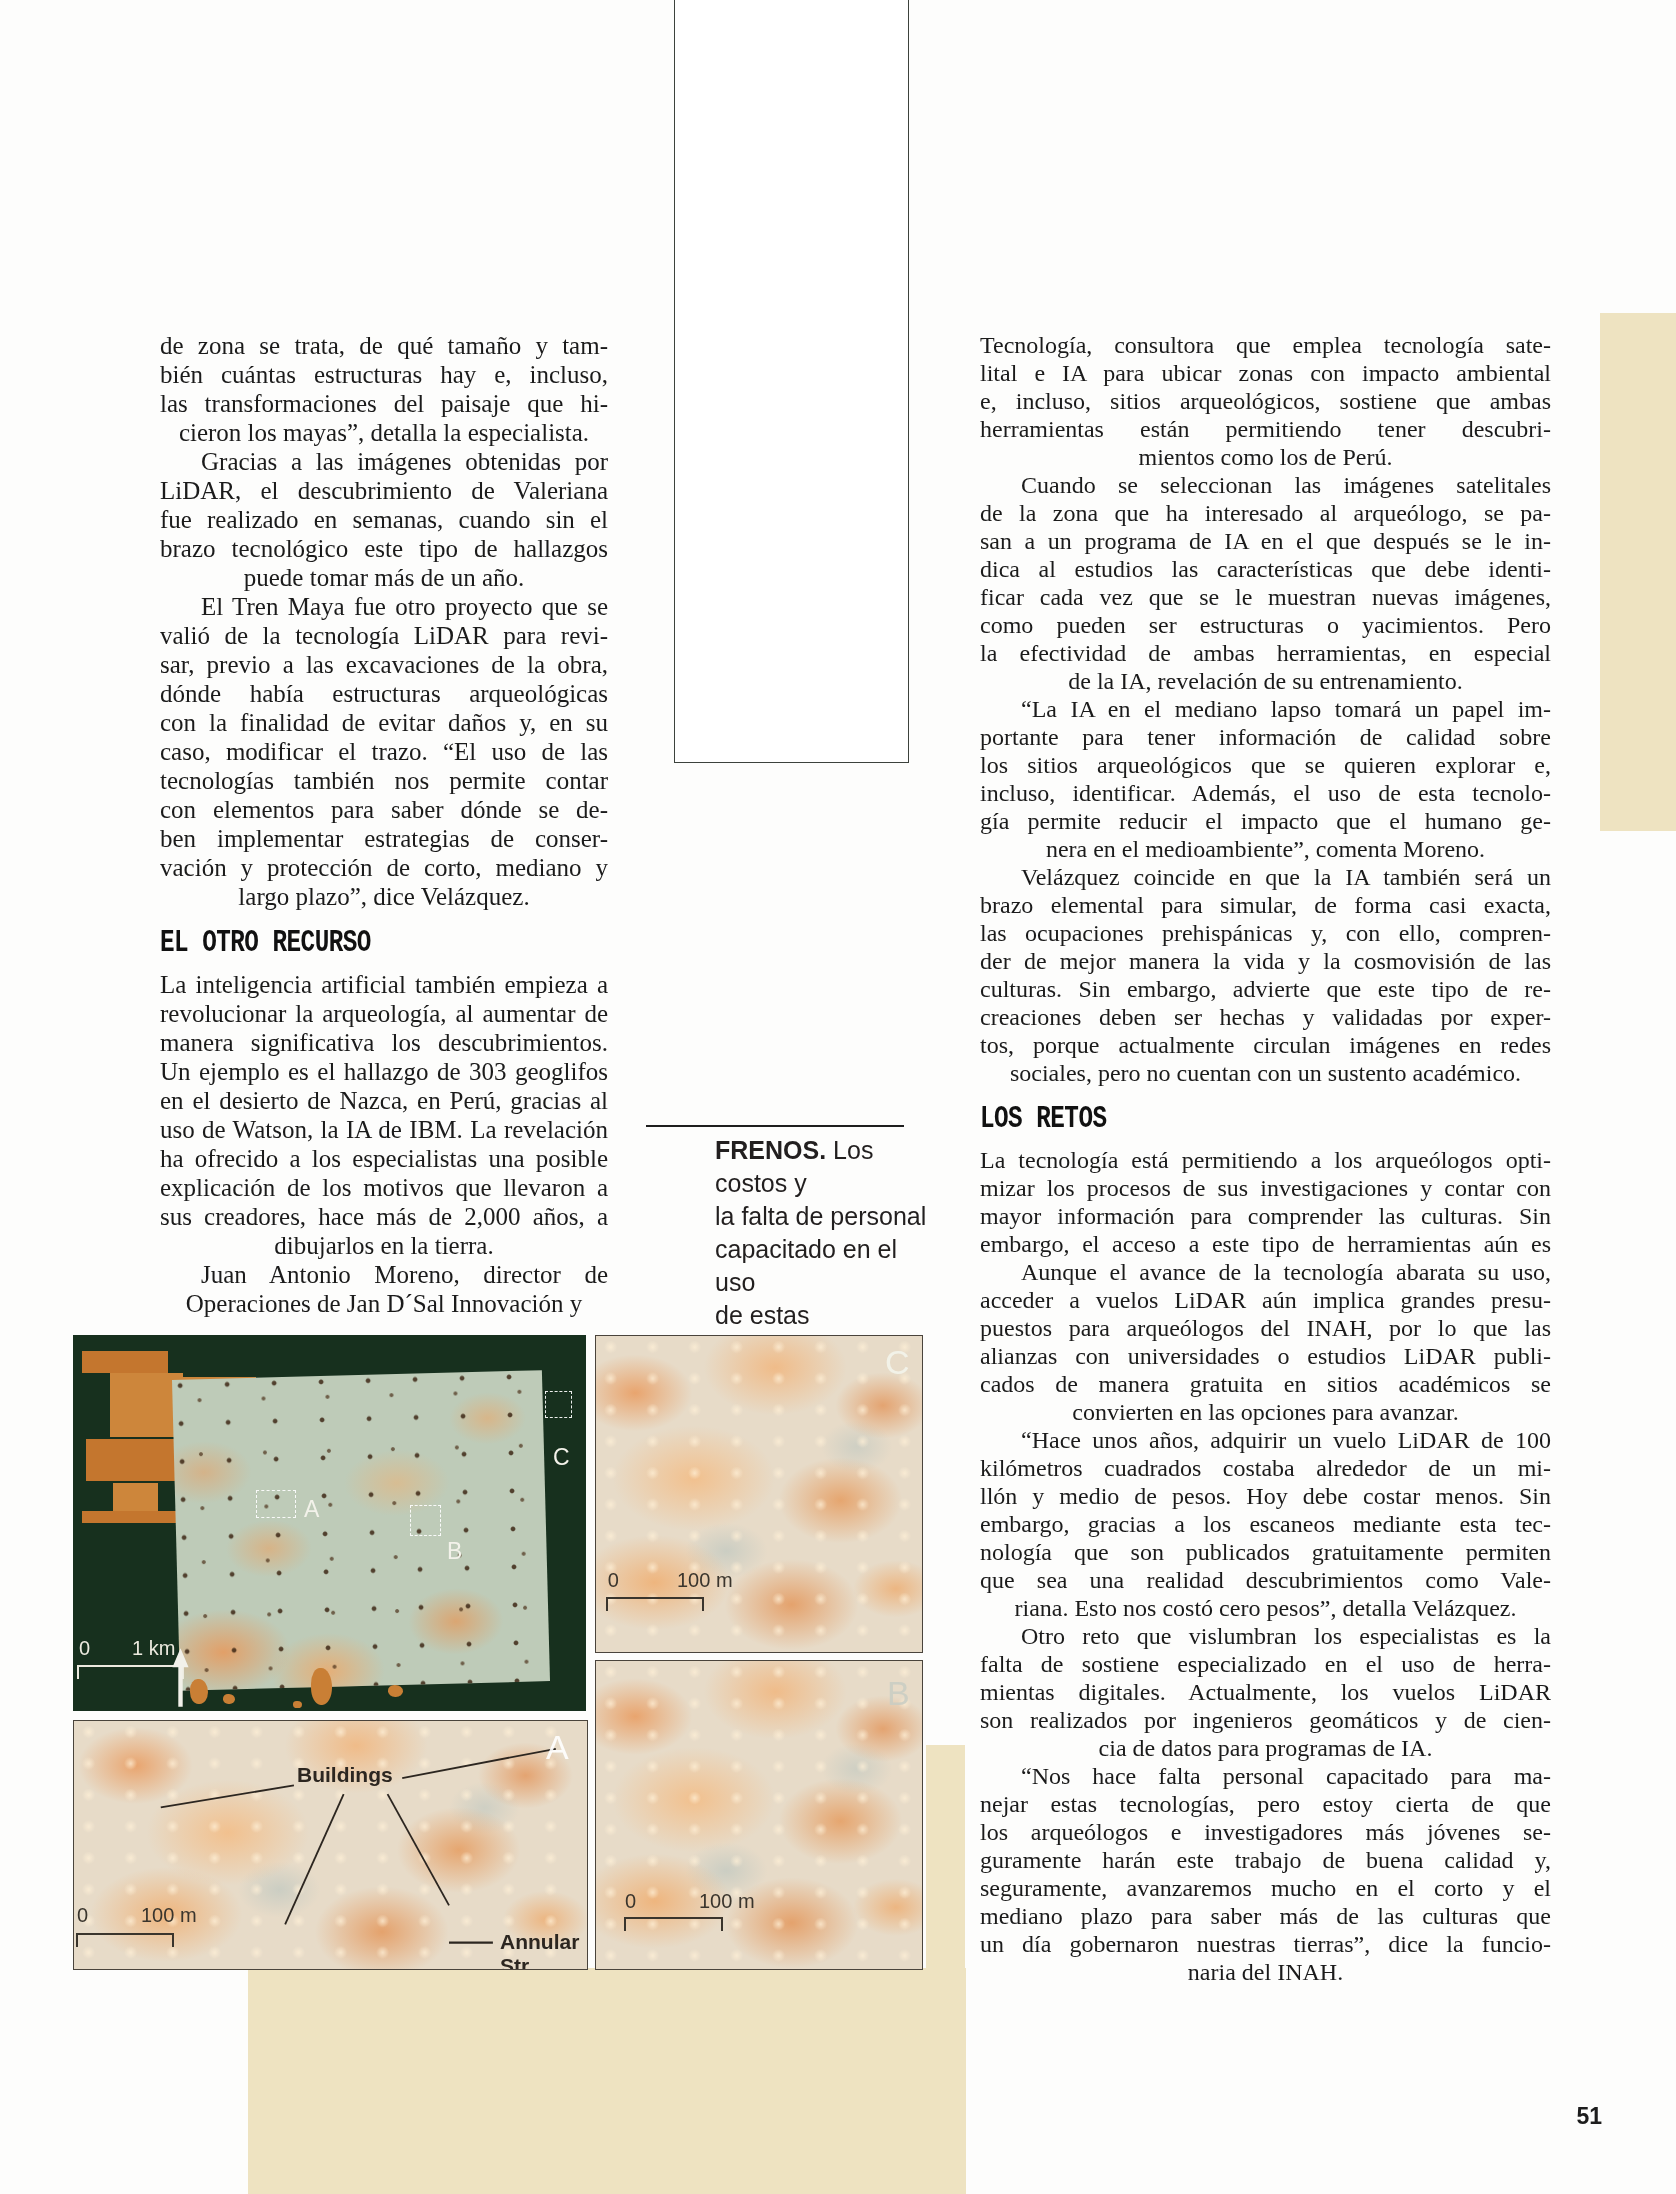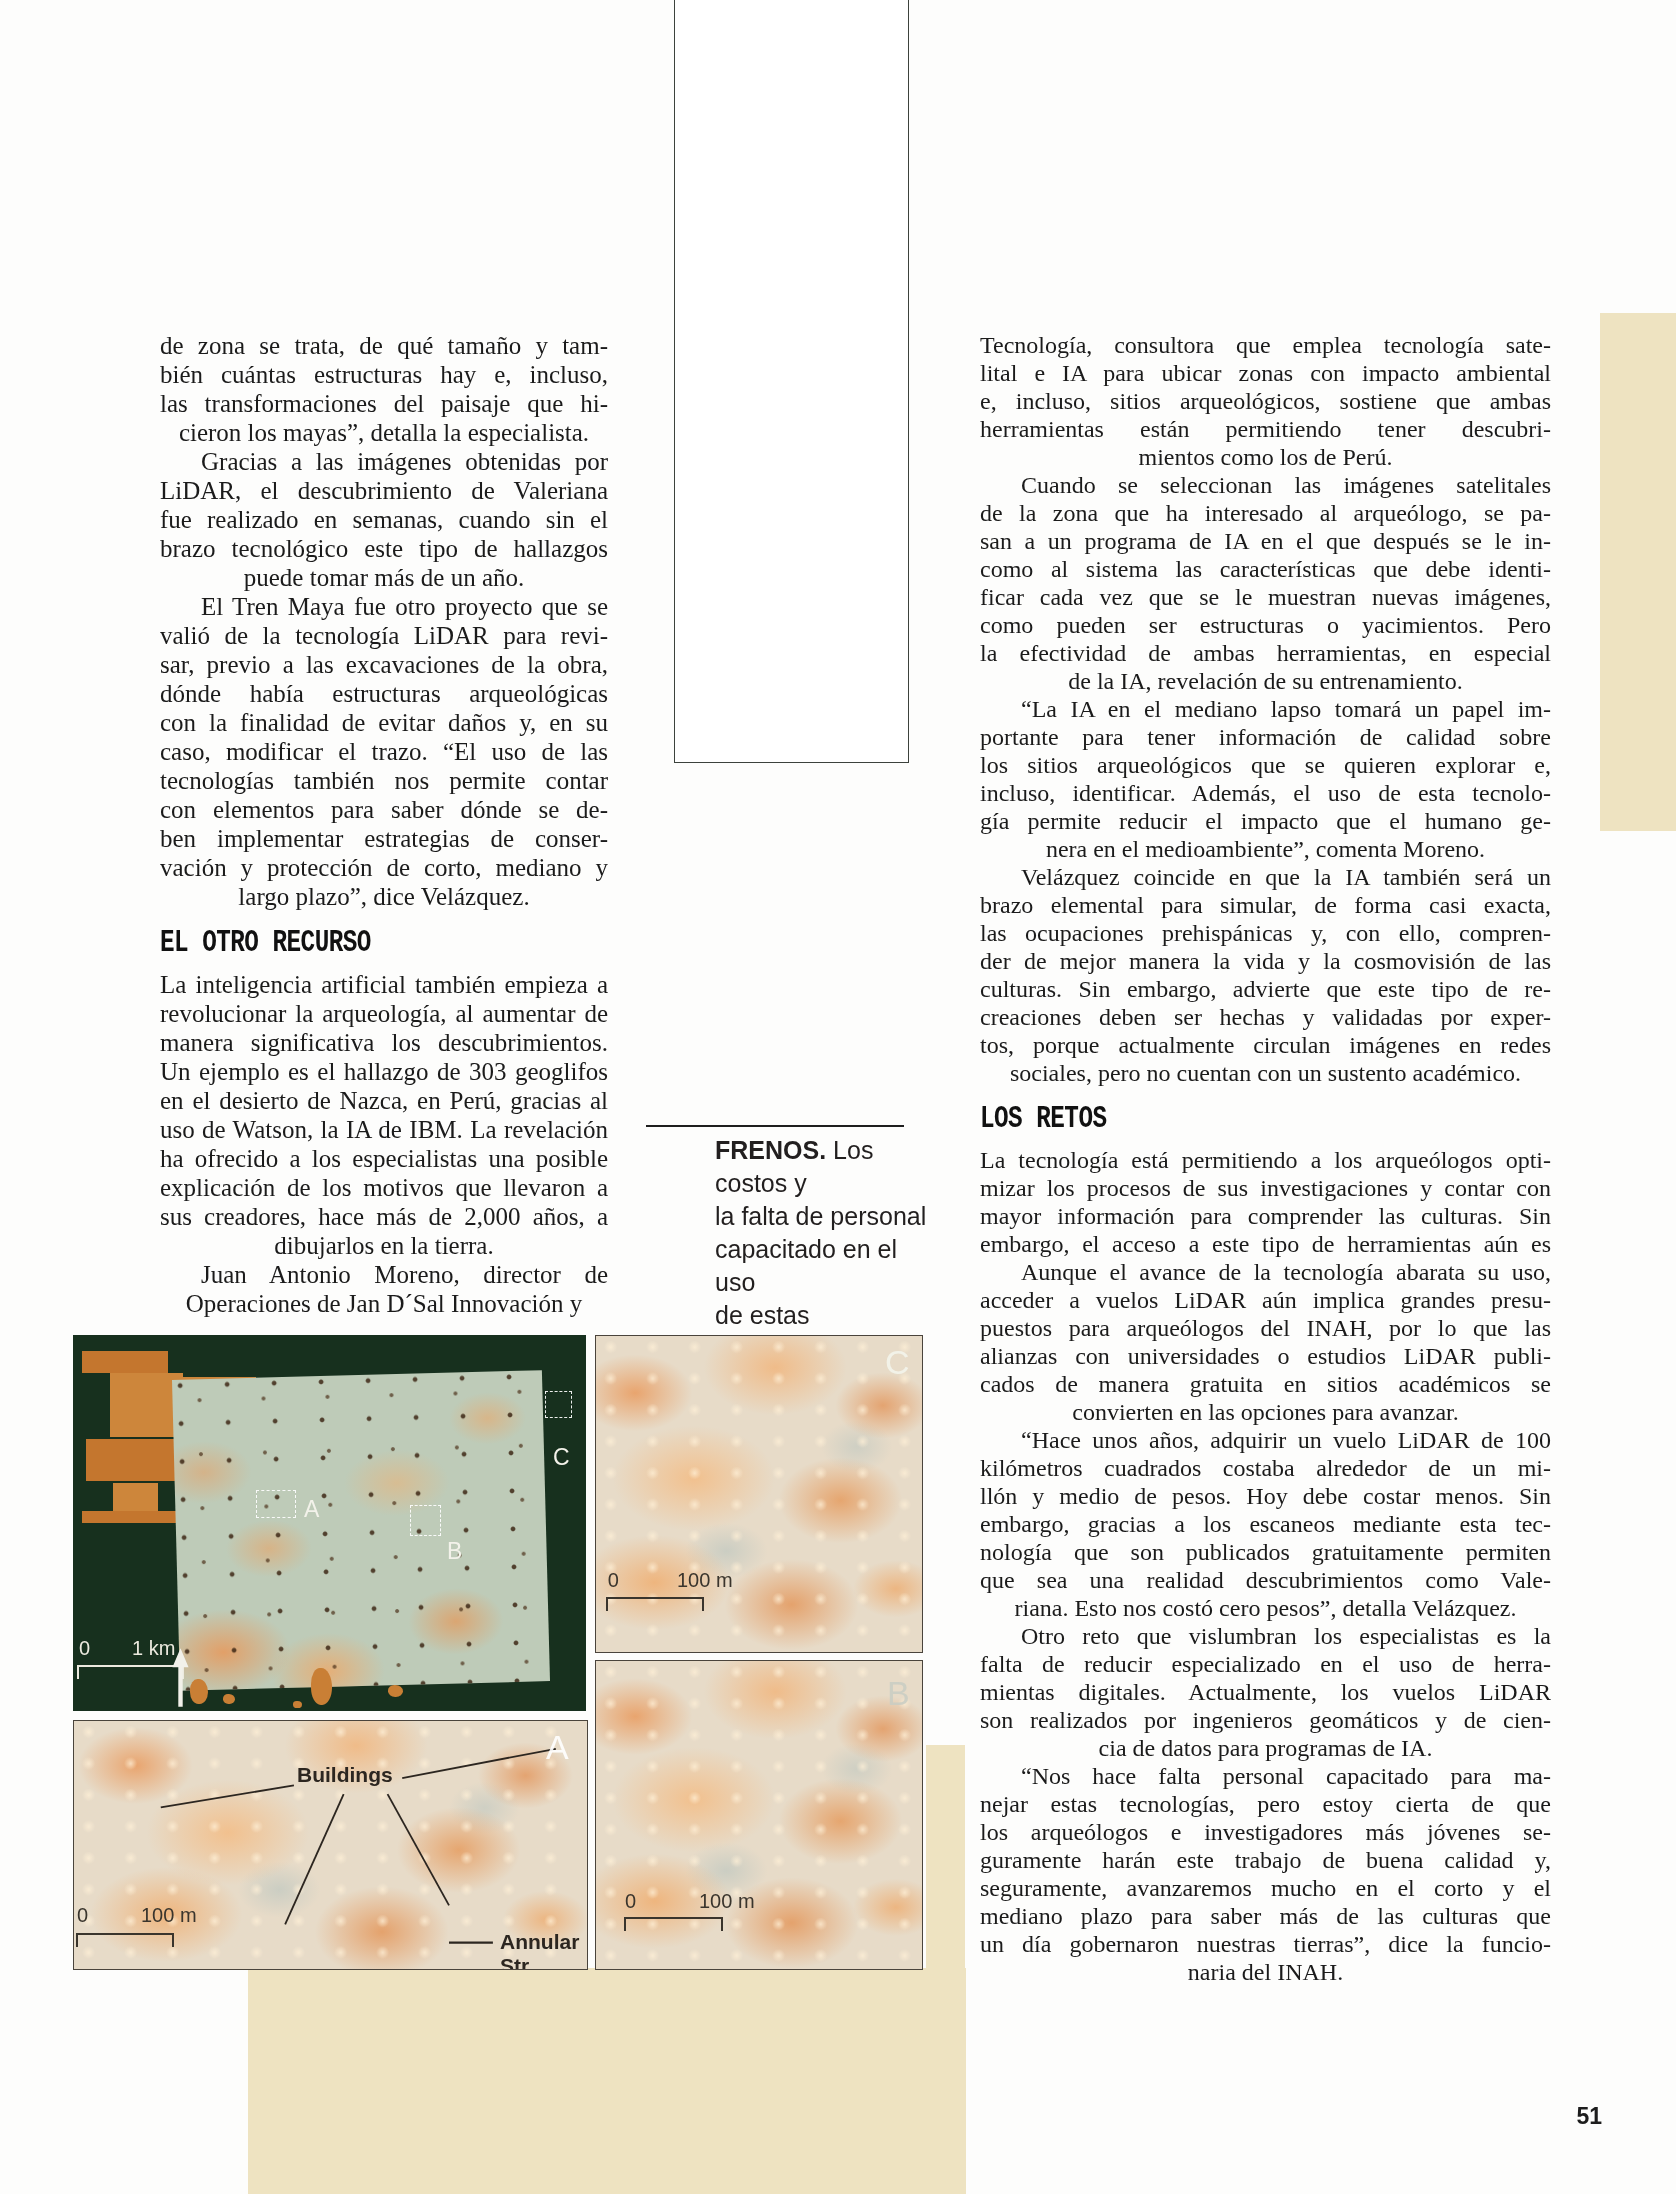--- a/index.html
+++ b/index.html
@@ -149,21 +149,21 @@
       <div class="line">Tecnología, consultora que emplea tecnología sate-</div>
       <div class="line">lital e IA para ubicar zonas con impacto ambiental</div>
       <div class="line">e, incluso, sitios arqueológicos, sostiene que ambas</div>
       <div class="line">herramientas están permitiendo tener descubri-</div>
       <div class="line last">mientos como los de Perú.</div>
     </div>
     <div class="para indent">
       <div class="line">Cuando se seleccionan las imágenes satelitales</div>
       <div class="line">de la zona que ha interesado al arqueólogo, se pa-</div>
       <div class="line">san a un programa de IA en el que después se le in-</div>
-      <div class="line">como al sistema las características que debe identi-</div>
+      <div class="line">dica al estudios las características que debe identi-</div>
       <div class="line">ficar cada vez que se le muestran nuevas imágenes,</div>
       <div class="line">como pueden ser estructuras o yacimientos. Pero</div>
       <div class="line">la efectividad de ambas herramientas, en especial</div>
       <div class="line last">de la IA, revelación de su entrenamiento.</div>
     </div>
     <div class="para indent">
       <div class="line">“La IA en el mediano lapso tomará un papel im-</div>
       <div class="line">portante para tener información de calidad sobre</div>
       <div class="line">los sitios arqueológicos que se quieren explorar e,</div>
       <div class="line">incluso, identificar. Además, el uso de esta tecnolo-</div>
@@ -199,21 +199,21 @@
       <div class="line">“Hace unos años, adquirir un vuelo LiDAR de 100</div>
       <div class="line">kilómetros cuadrados costaba alrededor de un mi-</div>
       <div class="line">llón y medio de pesos. Hoy debe costar menos. Sin</div>
       <div class="line">embargo, gracias a los escaneos mediante esta tec-</div>
       <div class="line">nología que son publicados gratuitamente permiten</div>
       <div class="line">que sea una realidad descubrimientos como Vale-</div>
       <div class="line last">riana. Esto nos costó cero pesos”, detalla Velázquez.</div>
     </div>
     <div class="para indent">
       <div class="line">Otro reto que vislumbran los especialistas es la</div>
-      <div class="line">falta de reducir especializado en el uso de herra-</div>
+      <div class="line">falta de sostiene especializado en el uso de herra-</div>
       <div class="line">mientas digitales. Actualmente, los vuelos LiDAR</div>
       <div class="line">son realizados por ingenieros geomáticos y de cien-</div>
       <div class="line last">cia de datos para programas de IA.</div>
     </div>
     <div class="para indent">
       <div class="line">“Nos hace falta personal capacitado para ma-</div>
       <div class="line">nejar estas tecnologías, pero estoy cierta de que</div>
       <div class="line">los arqueólogos e investigadores más jóvenes se-</div>
       <div class="line">guramente harán este trabajo de buena calidad y,</div>
       <div class="line">seguramente, avanzaremos mucho en el corto y el</div>

